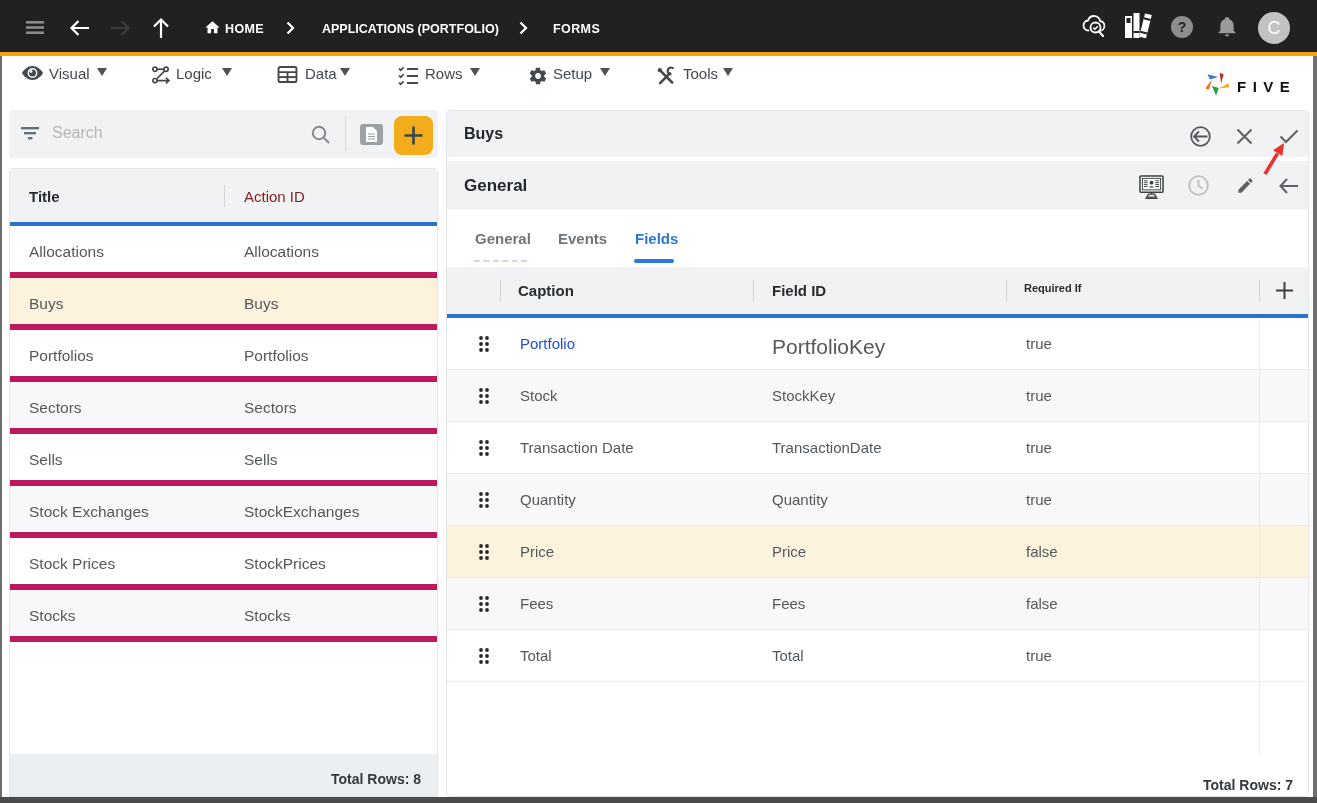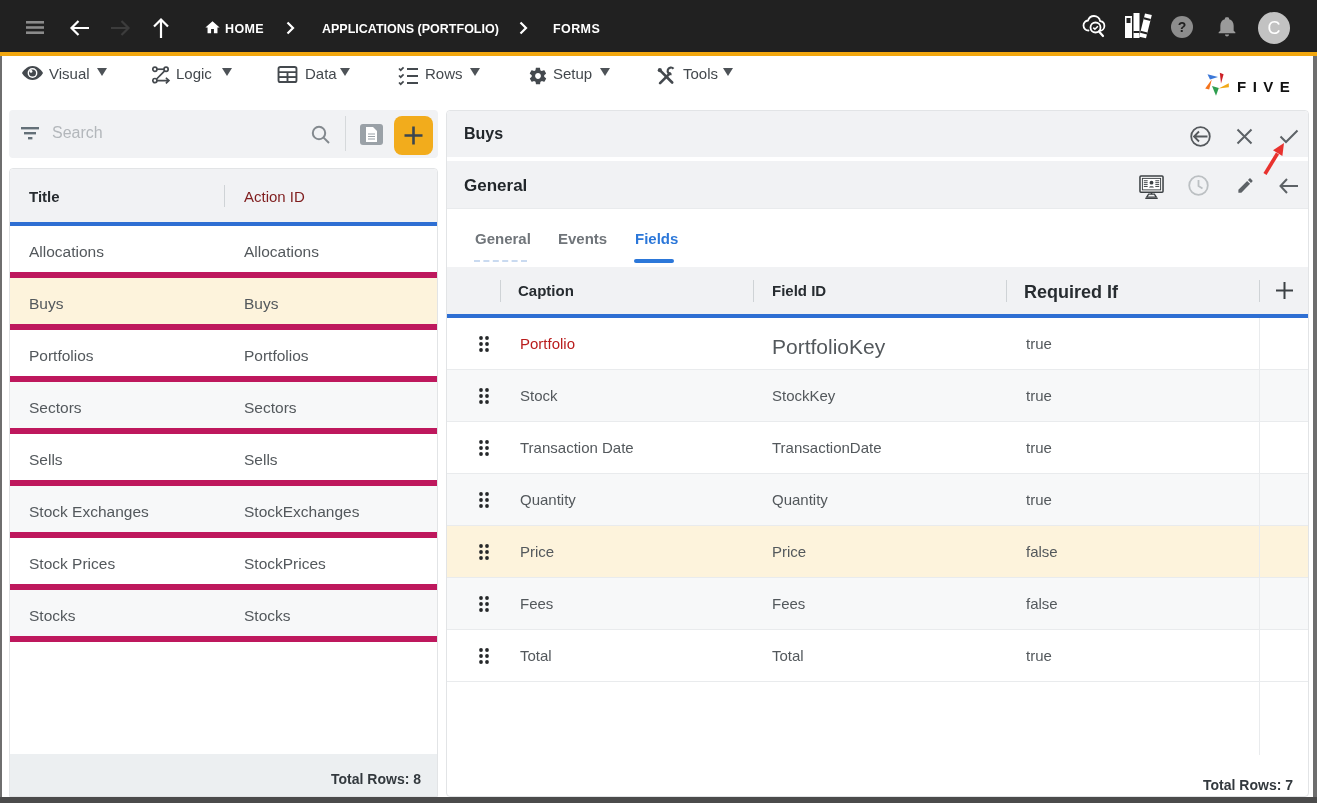--- a/index.html
+++ b/index.html
@@ -307,21 +307,21 @@
     <div class="tab" style="left:188px; color:#2b77d9;">Fields</div>
     <div class="abs" style="left:187px; top:148px; width:40px; height:4px; background:#2b77d9; border-radius:2px;"></div>
     <div class="abs" style="left:27px; top:149px; width:53px; border-bottom:2px dashed #c9daf0;"></div>
 
     <div class="abs" id="rthead">
       <div class="hdrdiv" style="left:53px;"></div>
       <div class="abs" style="left:71px; top:15px; font-size:15px; font-weight:bold; color:#272c30;">Caption</div>
       <div class="hdrdiv" style="left:306px;"></div>
       <div class="abs" style="left:325px; top:15px; font-size:15px; font-weight:bold; color:#272c30;">Field ID</div>
       <div class="hdrdiv" style="left:559px;"></div>
-      <div class="abs" style="left:577px; top:15px; font-size:18px; font-weight:bold; color:#272c30;">Required If</div>
+      <div class="abs" style="left:577px; top:15px; font-size:11px; font-weight:bold; color:#272c30;">Required If</div>
       <div class="hdrdiv" style="left:812px;"></div>
       <svg class="abs" style="left:828px; top:14px;" width="19" height="19" viewBox="0 0 19 19">
         <path d="M9.5 1 V18 M1 9.5 H18" stroke="#3c4144" stroke-width="2"></path>
       </svg>
     </div>
     <div class="abs" id="rtblue"></div>
 
     <div class="abs rrow" style="top:207px; background:#fff;"></div>
     <div class="abs rrow" style="top:259px; background:#f7f8f9;"></div>
     <div class="abs rrow" style="top:311px; background:#fff;"></div>
@@ -334,21 +334,21 @@
 
         <div class="abs" style="left:0; top:207px; width:861px; height:52px;">
       <svg class="abs" style="left:31px; top:17px;" width="12" height="18" viewBox="0 0 12 18">
         <circle cx="3" cy="3" r="1.9" fill="#26282a"></circle>
           <circle cx="9" cy="3" r="1.9" fill="#26282a"></circle>
         <circle cx="3" cy="9" r="1.9" fill="#26282a"></circle>
           <circle cx="9" cy="9" r="1.9" fill="#26282a"></circle>
         <circle cx="3" cy="15" r="1.9" fill="#26282a"></circle>
           <circle cx="9" cy="15" r="1.9" fill="#26282a"></circle>
       </svg>
-      <span class="abs" style="left:73px; top:17px; font-size:15px; color:#b91c1c;text-align:center;">Portfolio</span>
+      <span class="abs" style="left:73px; top:17px; font-size:15px; color:#1d4ed8;text-align:center;">Portfolio</span>
       <span class="abs" style="left:325px; top:17px; font-size:21px; color:#53585c;">PortfolioKey</span>
       <span class="abs" style="left:579px; top:17px; font-size:15px; color:#53585c;">true</span>
     </div>
     <div class="abs" style="left:0; top:259px; width:861px; height:52px;">
       <svg class="abs" style="left:31px; top:17px;" width="12" height="18" viewBox="0 0 12 18">
         <circle cx="3" cy="3" r="1.9" fill="#26282a"></circle>
           <circle cx="9" cy="3" r="1.9" fill="#26282a"></circle>
         <circle cx="3" cy="9" r="1.9" fill="#26282a"></circle>
           <circle cx="9" cy="9" r="1.9" fill="#26282a"></circle>
         <circle cx="3" cy="15" r="1.9" fill="#26282a"></circle>

